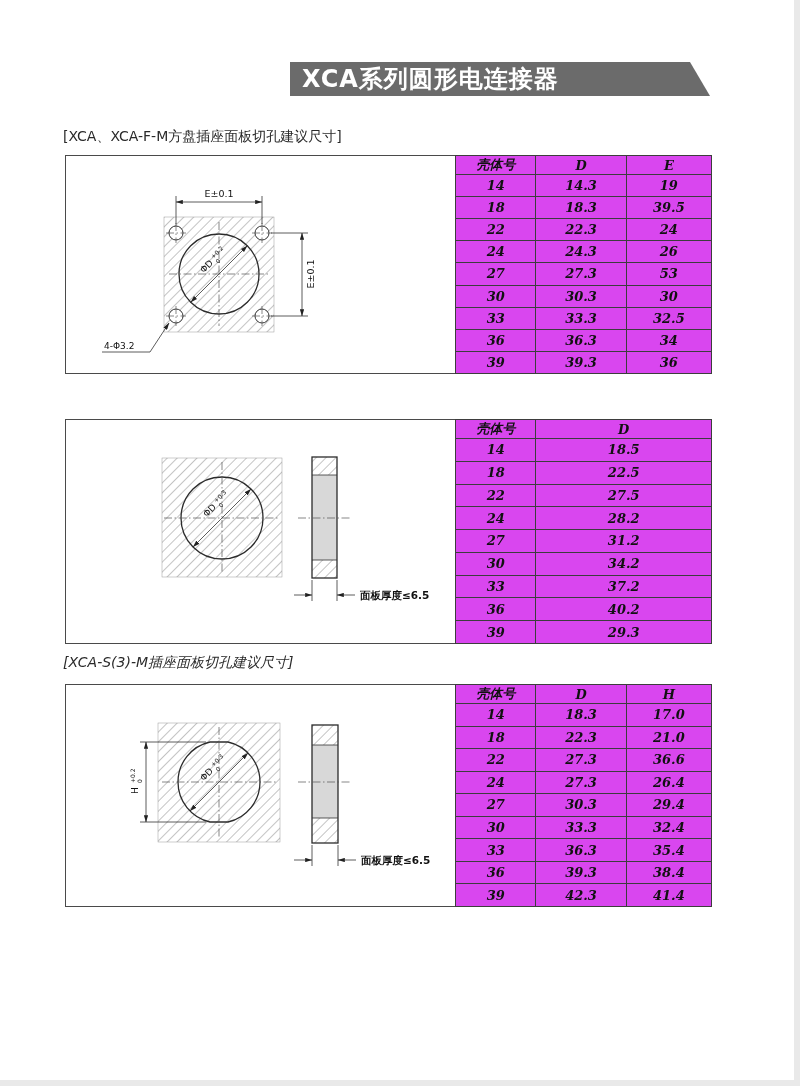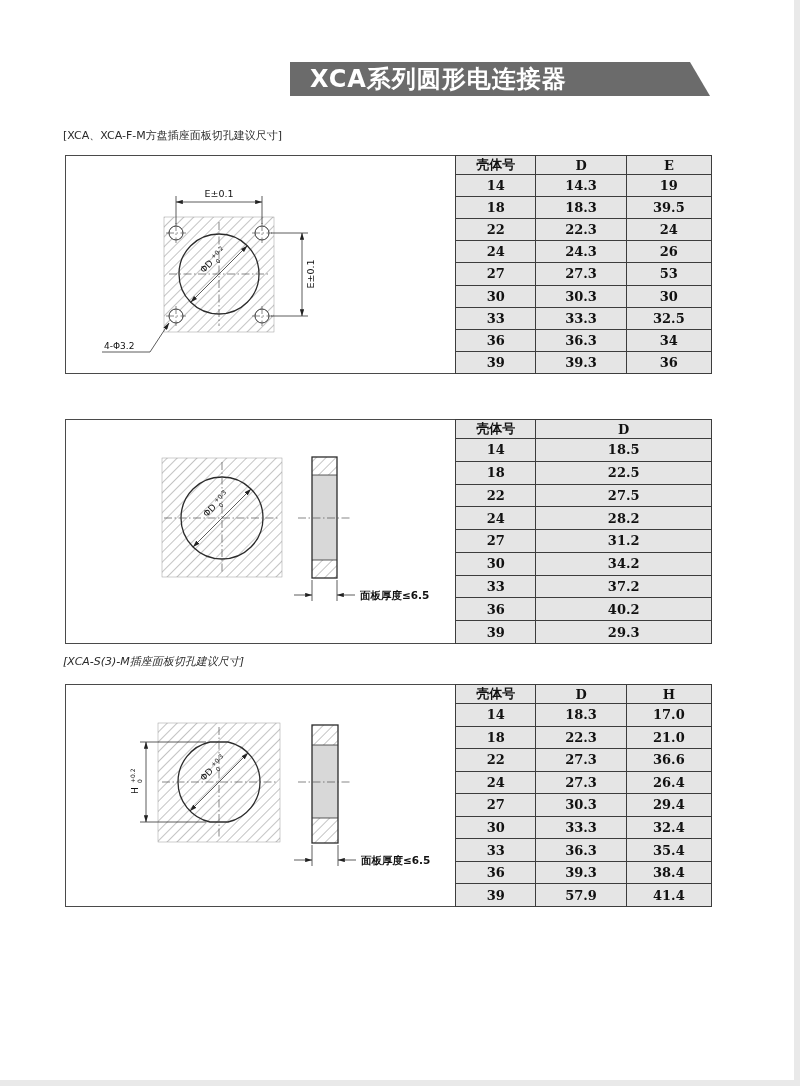--- a/index.html
+++ b/index.html
@@ -6,28 +6,28 @@
   .page{
     position:relative;width:800px;height:1086px;background:#ffffff;
     font-family:"DejaVu Sans","Liberation Sans",sans-serif;color:#1a1a1a;
     border-right:6px solid #e9e9e9;border-bottom:6px solid #e9e9e9;box-sizing:border-box;
     overflow:hidden;
   }
   .banner{
     position:absolute;left:290px;top:62px;width:420px;height:34px;
     background:#6b6b6b;color:#ffffff;
     clip-path:polygon(0 0,calc(100% - 20px) 0,100% 100%,0 100%);
-    font-weight:bold;font-size:24px;line-height:34px;padding-left:20px;
+    font-weight:bold;font-size:24px;line-height:34px;padding-left:12px;
     box-sizing:border-box;letter-spacing:1px;white-space:nowrap;
   }
-  .sec-title{position:absolute;left:63px;font-size:11px;color:#2a2a2a;white-space:nowrap;}
+  .sec-title{position:absolute;left:63px;font-size:14px;color:#2a2a2a;white-space:nowrap;}
   .secbox{position:absolute;left:65px;width:645px;border:1px solid #4a4a4a;background:#fff;}
   .drawing{position:absolute;left:0;top:0;}
   .dtable{position:absolute;left:389px;top:-1px;right:-1px;bottom:-1px;}
-  .dtable table{width:100%;height:100%;border-collapse:collapse;table-layout:fixed;background:#e5e5e5;}
+  .dtable table{width:100%;height:100%;border-collapse:collapse;table-layout:fixed;background:#d946ef;font-style:italic;}
   .dtable th,.dtable td{
     border:1px solid #3d3d3d;text-align:center;vertical-align:middle;
     font-family:"DejaVu Serif","Liberation Serif",serif;font-size:13px;font-weight:bold;
     padding:0;color:#111;
   }
   svg text{font-family:"DejaVu Sans","Liberation Sans",sans-serif;fill:#111;}
   .dim{stroke:#333;stroke-width:0.8;fill:none;}
   .thin{stroke:#333;stroke-width:0.8;fill:none;}
   .cl{stroke:#555;stroke-width:0.7;fill:none;stroke-dasharray:8 2.5 1.5 2.5;}
   .outline{stroke:#2b2b2b;stroke-width:1.3;fill:none;}
@@ -356,21 +356,21 @@
               <td>36.3</td>
               <td>35.4</td>
             </tr>
             <tr>
               <td>36</td>
               <td>39.3</td>
               <td>38.4</td>
             </tr>
             <tr>
               <td>39</td>
-              <td>57.9</td>
+              <td>42.3</td>
               <td>41.4</td>
             </tr>
           </tbody>
       </table>
     </div>
   </div>
 
 </div>
 
 </body></html>

